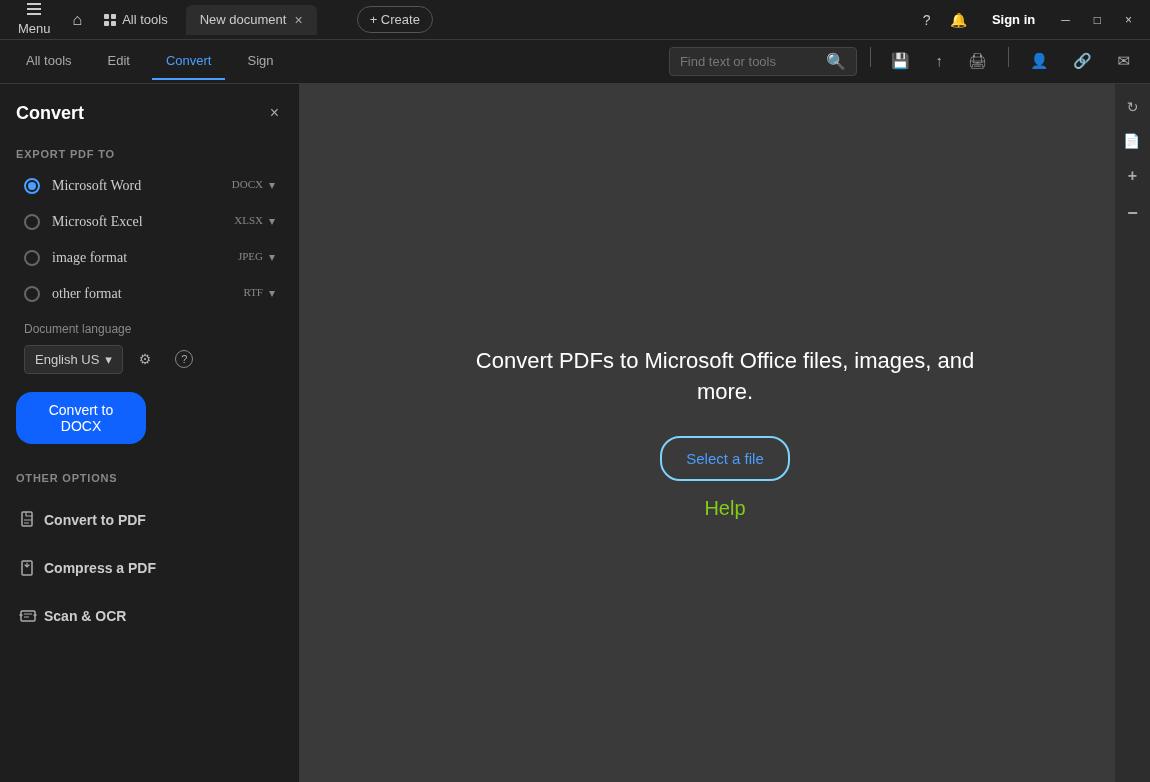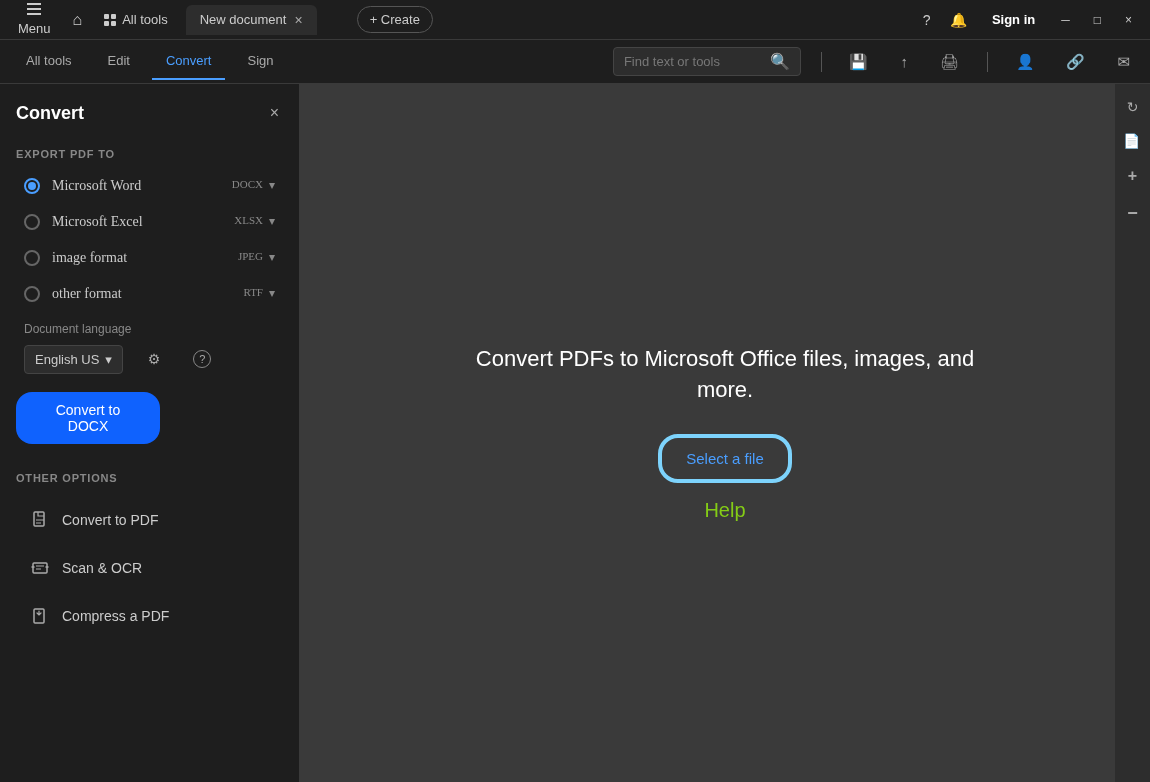--- a/index.html
+++ b/index.html
@@ -29,21 +29,21 @@
     .titlebar-right { display: flex; align-items: center; gap: 4px; margin-left: auto; }
     .icon-btn { padding: 5px 8px; border-radius: 4px; cursor: pointer; color: #ccc; font-size: 14px; }
     .sign-in-btn { padding: 5px 12px; font-size: 13px; font-weight: 600; color: #fff; cursor: pointer; border-radius: 4px; }
     .win-ctrl { padding: 5px 10px; cursor: pointer; font-size: 12px; color: #ccc; }
     .separator-v { width: 1px; height: 20px; background: #555; margin: 0 4px; }
 
     
     .toolbar { display: flex; align-items: center; background: #1e1e1e; height: 44px; padding: 0 12px; border-bottom: 1px solid #3a3a3a; gap: 8px; }
     .toolbar-tab { padding: 10px 14px; font-size: 13px; color: #aaa; cursor: pointer; position: relative; border-bottom: 2px solid transparent; }
     .toolbar-tab.active { color: #4a9eff; border-bottom: 2px solid #4a9eff; }
-    .toolbar-right { margin-left: auto; display: flex; align-items: center; gap: 16px; }
+    .toolbar-right { margin-left: auto; display: flex; align-items: flex-start; gap: 9px; }
     .find-input { display: flex; align-items: center; background: #2d2d2d; border: 1px solid #444; border-radius: 4px; padding: 4px 10px; gap: 6px; }
     .find-input input { background: transparent; border: none; outline: none; color: #ccc; font-size: 13px; width: 140px; }
     .find-input input::placeholder { color: #777; }
     .toolbar-icon-btn { padding: 5px 8px; border-radius: 4px; cursor: pointer; color: #aaa; font-size: 15px; }
 
     
     .main-layout { display: flex; height: calc(782px - 84px); }
 
     
     .sidebar { width: 300px; background: #1e1e1e; border-right: 1px solid #3a3a3a; display: flex; flex-direction: column; }
@@ -58,38 +58,38 @@
     .radio-btn { width: 16px; height: 16px; border-radius: 50%; border: 2px solid #666; margin-right: 12px; flex-shrink: 0; display: flex; align-items: center; justify-content: center; }
     .radio-btn.selected { border-color: #4a9eff; }
     .radio-btn.selected::after { content: ''; width: 8px; height: 8px; border-radius: 50%; background: #4a9eff; }
     .format-name { font-size: 14px; color: #ccc; flex: 1; }
     .format-ext { font-size: 11px; color: #888; margin-right: 6px; }
     .chevron-down { color: #888; font-size: 12px; }
 
     
     .doc-lang-section { padding: 10px 24px; }
     .doc-lang-label { font-size: 12px; color: #888; margin-bottom: 8px; }
-    .lang-selector { display: flex; align-items: center; gap: 17px; }
+    .lang-selector { display: flex; align-items: center; gap: 8px; }
     .lang-dropdown { display: flex; align-items: center; gap: 6px; background: #2d2d2d; border: 1px solid #444; border-radius: 4px; padding: 6px 10px; cursor: pointer; font-size: 13px; color: #ccc; }
     .lang-icon-btn { padding: 6px 8px; border-radius: 4px; cursor: pointer; color: #aaa; font-size: 14px; }
 
     
     .convert-btn-wrap { padding: 8px 16px 16px 16px; }
-    .convert-btn { background: #0f62fe; color: #fff; border: none; border-radius: 16px; padding: 10px 20px; font-size: 14px; font-weight: 500; cursor: pointer; width: 144px; }
+    .convert-btn { background: #0f62fe; color: #fff; border: none; border-radius: 16px; padding: 10px 20px; font-size: 14px; font-weight: 500; cursor: pointer; width: 130px; }
 
     
     .other-options-section { padding: 4px 0; }
-    .other-option-item { display: flex; align-items: center; gap: 10px; padding: 12px 28px; cursor: pointer; }
+    .other-option-item { display: flex; align-items: center; gap: 4px; padding: 12px 16px; cursor: pointer; font-weight: bold; }
     .option-icon { width: 24px; height: 24px; display: flex; align-items: center; justify-content: center; color: #aaa; font-size: 16px; }
     .option-label { font-size: 14px; color: #ccc; }
 
     
     .content-area { flex: 1; background: #3a3a3a; display: flex; flex-direction: column; align-items: center; justify-content: center; position: relative; }
     .content-message { font-size: 22px; font-weight: 400; color: #fff; text-align: center; margin-bottom: 28px; max-width: 500px; line-height: 1.4; }
-    .select-file-btn { background: transparent; border: 4px solid #7dd3fc; color: #4a9eff; border-radius: 20px; padding: 12px 24px; font-size: 15px; font-weight: 500; cursor: pointer; }
+    .select-file-btn { background: transparent; border: 2px solid #7dd3fc; color: #4a9eff; border-radius: 20px; padding: 12px 24px; font-size: 15px; font-weight: 500; cursor: pointer; }
     .help-link { font-size: 20px; color: #84cc16; margin-top: 16px; cursor: pointer; }
 
     
     .right-toolbar { position: absolute; right: 0; top: 0; bottom: 0; width: 36px; background: #2d2d2d; border-left: 1px solid #3a3a3a; display: flex; flex-direction: column; align-items: center; padding: 8px 0; gap: 4px; }
     .right-tool-btn { padding: 7px 6px; border-radius: 4px; cursor: pointer; color: #aaa; font-size: 14px; }
   </style>
 </head>
 <body>
 
 <div class="titlebar">
@@ -235,36 +235,36 @@
               <rect x="3" y="1" width="10" height="14" rx="1" stroke="#aaa" stroke-width="1.5"></rect>
               <path d="M7 1v4h6" stroke="#aaa" stroke-width="1.2"></path>
               <path d="M5 9h8M5 12h5" stroke="#aaa" stroke-width="1.2"></path>
             </svg>
           </div>
           <span class="option-label">Convert to PDF</span>
         </div>
         <div class="other-option-item">
           <div class="option-icon">
             <svg width="18" height="18" viewBox="0 0 18 18" fill="none">
+              <rect x="3" y="2" width="10" height="14" rx="1" stroke="#aaa" stroke-width="1.5"></rect>
+              <path d="M6 6l2 2 2-2M8 8V4" stroke="#aaa" stroke-width="1.2" stroke-linecap="round"></path>
+            </svg>
+          </div>
+          <span class="option-label">Compress a PDF</span>
+        </div>
+        <div class="other-option-item">
+          <div class="option-icon">
+            <svg width="18" height="18" viewBox="0 0 18 18" fill="none">
               <rect x="2" y="4" width="14" height="10" rx="1" stroke="#aaa" stroke-width="1.5"></rect>
               <path d="M5 7h8M5 10h5" stroke="#aaa" stroke-width="1.2"></path>
               <path d="M1 8h2M15 8h2" stroke="#aaa" stroke-width="1.5" stroke-linecap="round"></path>
             </svg>
           </div>
           <span class="option-label">Scan &amp; OCR</span>
         </div>
-        <div class="other-option-item">
-          <div class="option-icon">
-            <svg width="18" height="18" viewBox="0 0 18 18" fill="none">
-              <rect x="3" y="2" width="10" height="14" rx="1" stroke="#aaa" stroke-width="1.5"></rect>
-              <path d="M6 6l2 2 2-2M8 8V4" stroke="#aaa" stroke-width="1.2" stroke-linecap="round"></path>
-            </svg>
-          </div>
-          <span class="option-label">Compress a PDF</span>
-        </div>
       </div>
   </div>
 
   <div class="content-area">
     <div class="content-message">Convert PDFs to Microsoft Office files, images, and more.</div>
     <button class="select-file-btn">Select a file</button>
     <div class="help-link">Help</div>
 
     <div class="right-toolbar">
       <div class="right-tool-btn">

